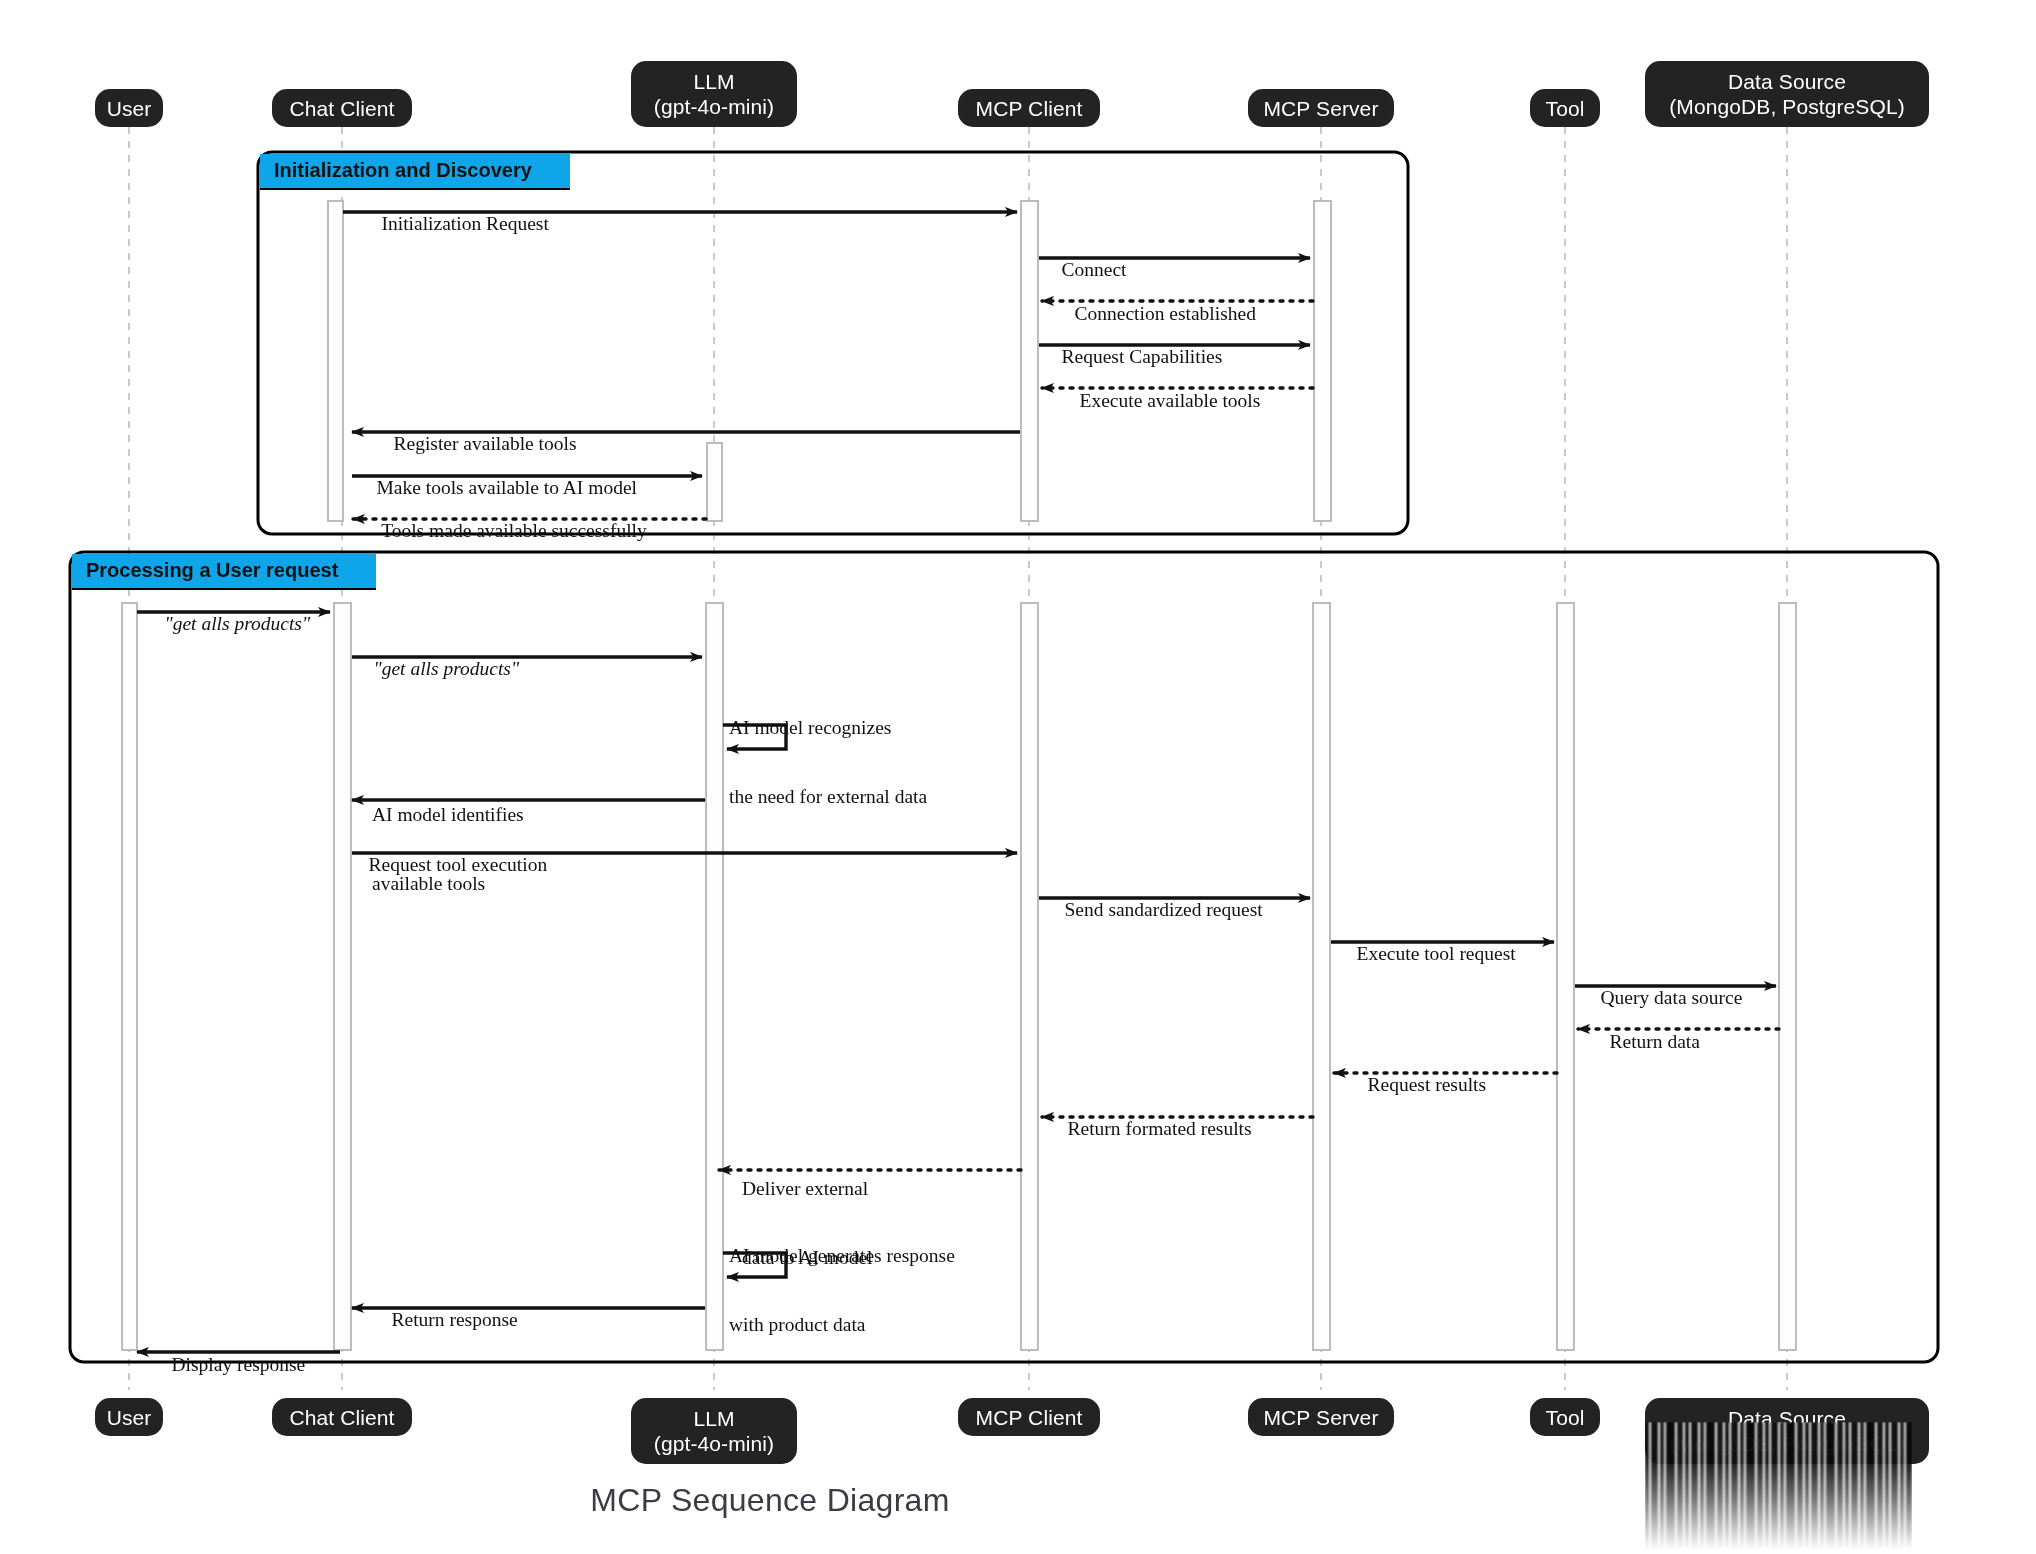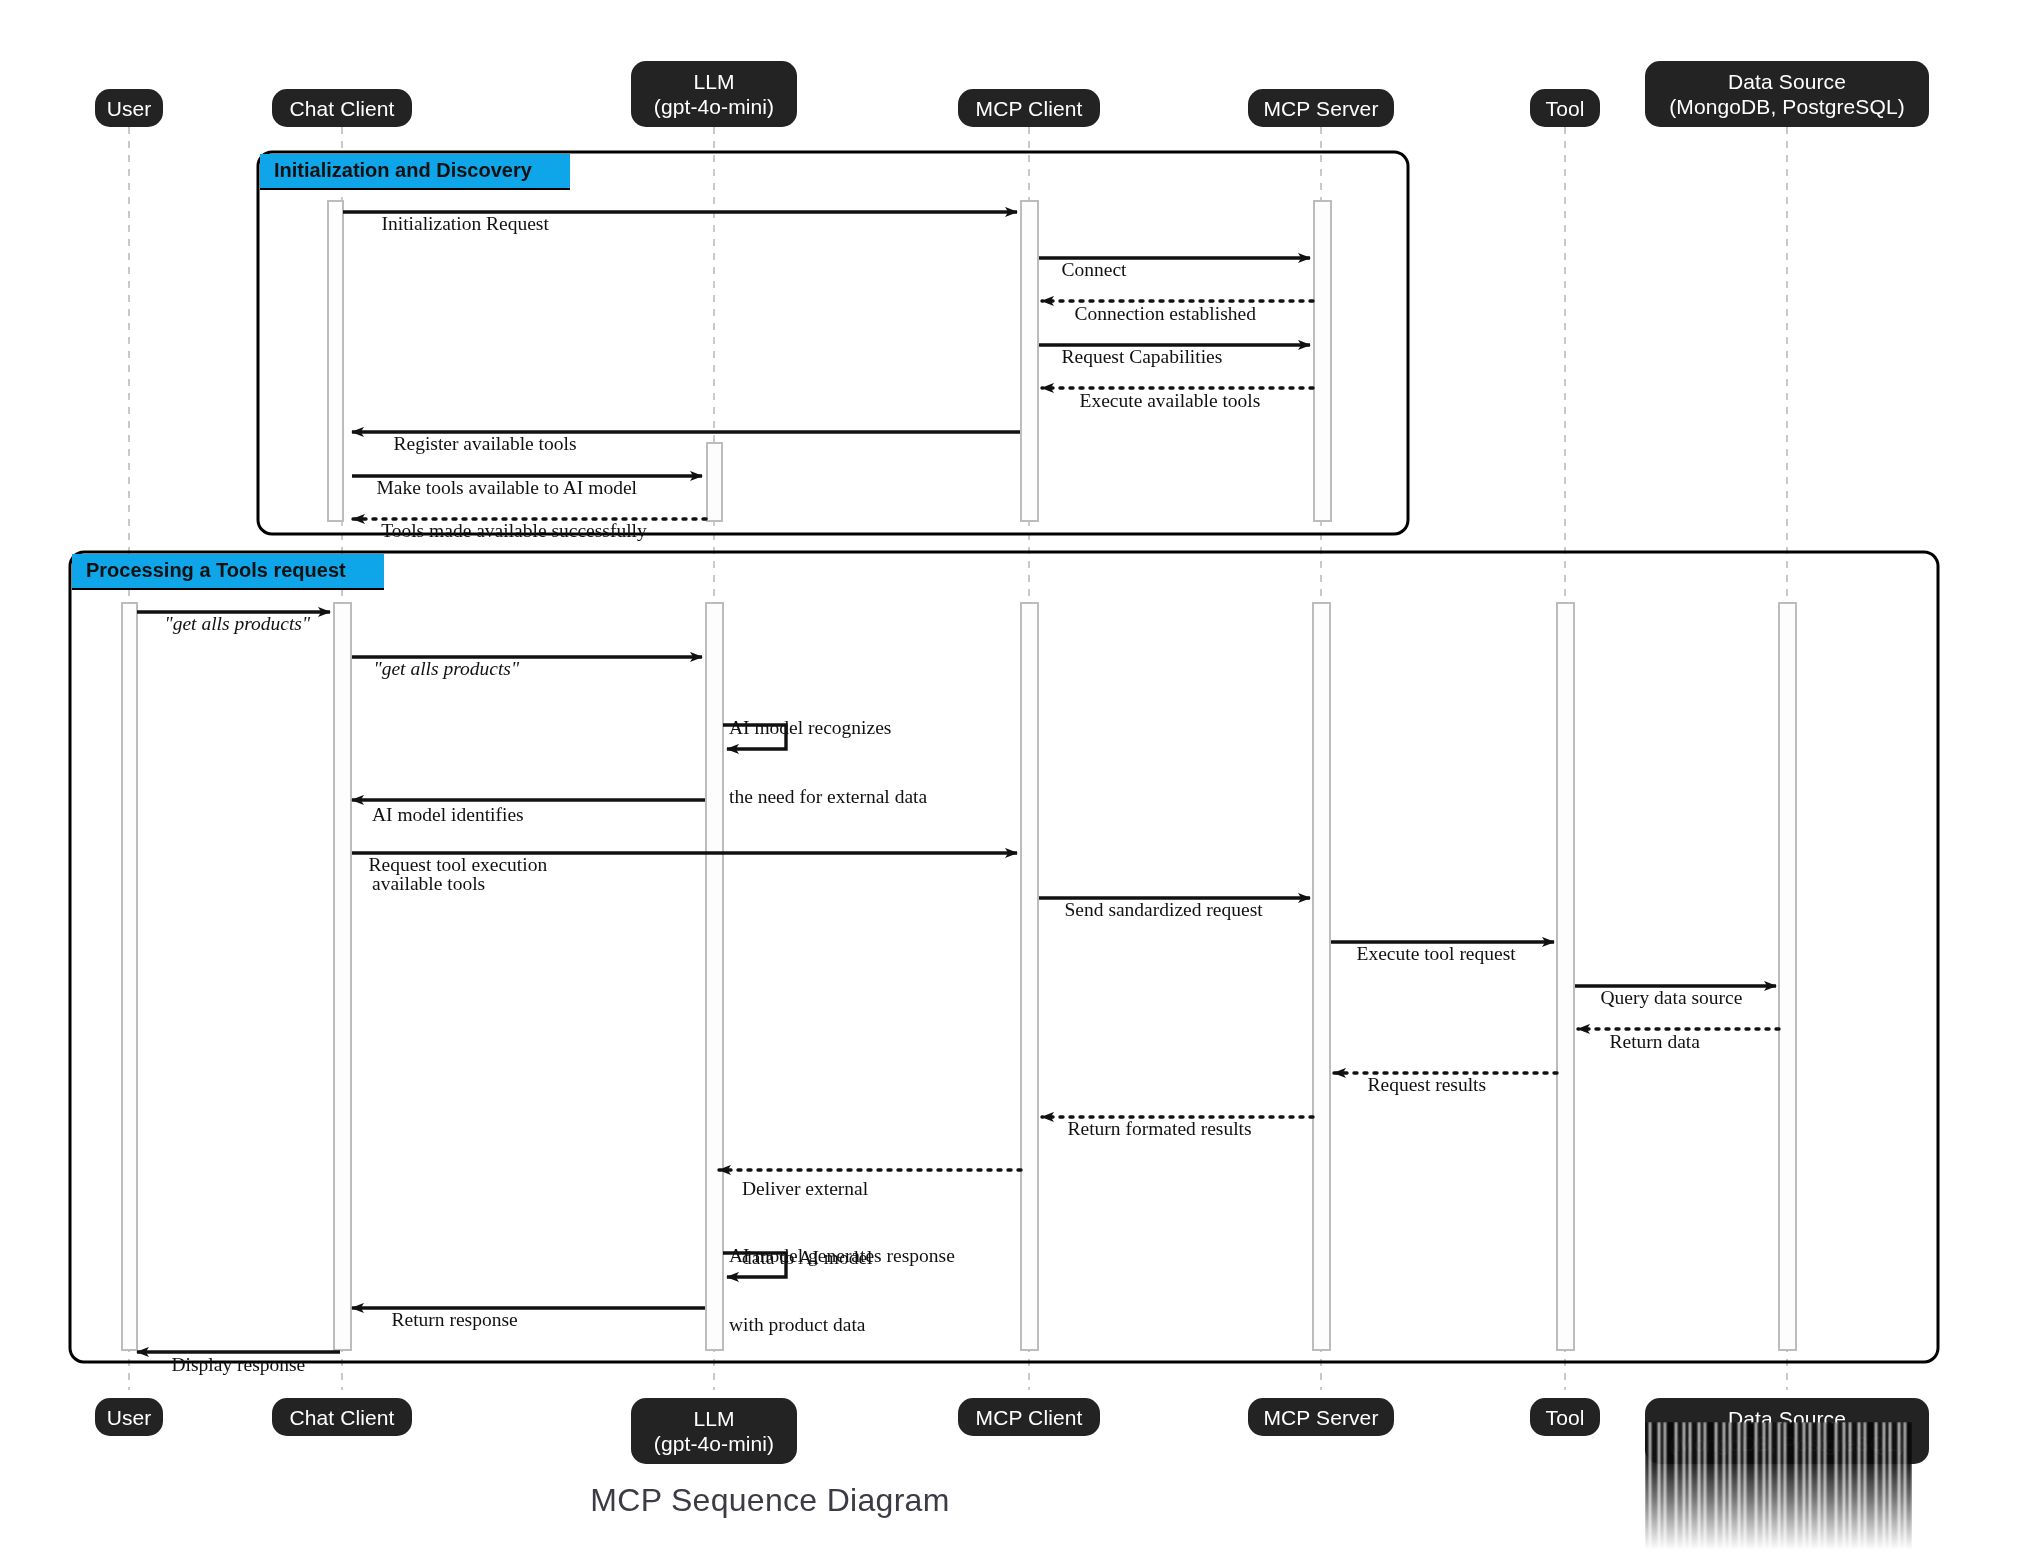--- a/index.html
+++ b/index.html
@@ -223,21 +223,21 @@
 
   <div class="actor-box" style="left:1645px;top:61px;width:284px;height:66px;">
     <span class="ln">Data Source</span>
     <span class="ln">(MongoDB, PostgreSQL)</span>
   </div>
 
   <div class="frame-label" style="left:260px;top:154px;height:36px;">
     <span>Initialization and Discovery</span>
   </div>
   <div class="frame-label" style="left:72px;top:554px;height:36px;">
-    <span>Processing a Tools request</span>
+    <span>Processing a User request</span>
   </div>
 
   <div class="msg-label" style="left:362px;top:189px;">
     <span>Initialization Request</span>
   </div>
   <div class="msg-label" style="left:1042px;top:235px;">
     <span>Connect</span>
   </div>
   <div class="msg-label" style="left:1055px;top:279px;">
     <span>Connection established</span>

